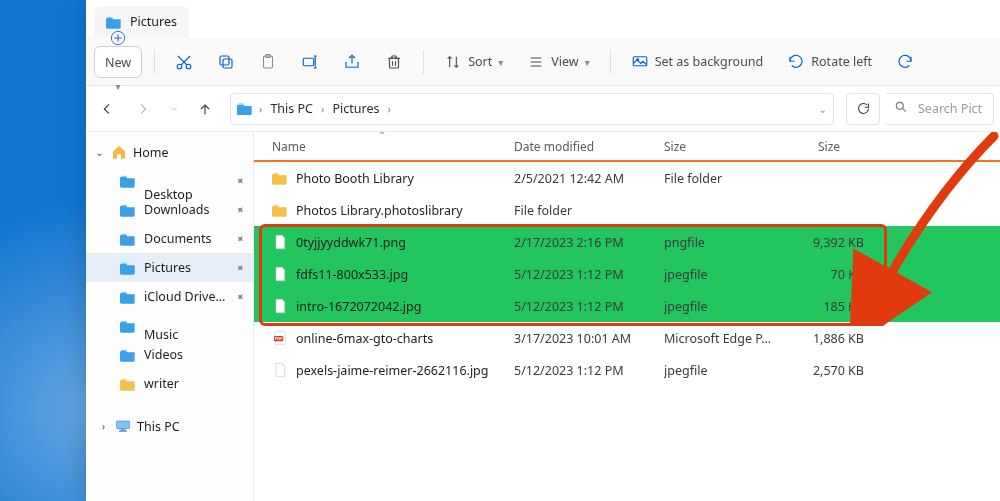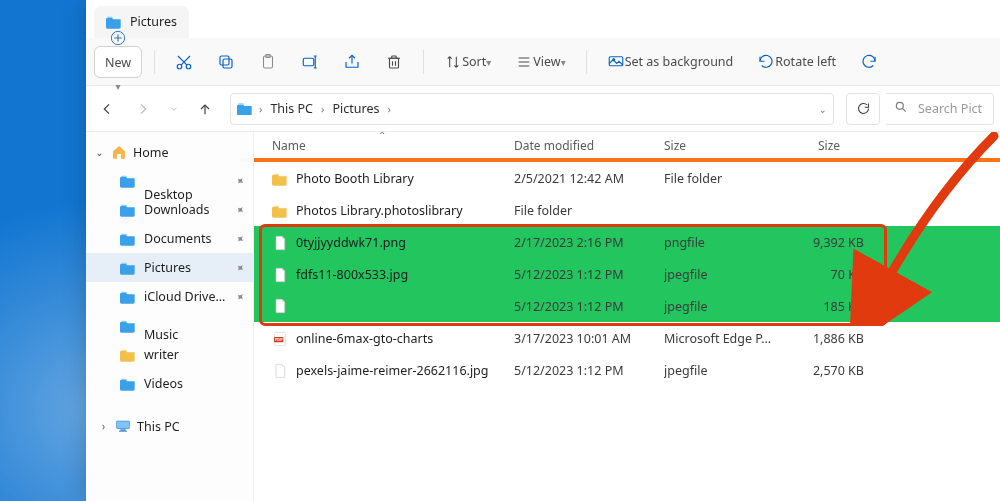--- a/index.html
+++ b/index.html
@@ -68,20 +68,21 @@
     background: #f9f9f9;
   }
   .tb-btn {
     display: inline-flex;
     align-items: center;
     justify-content: center;
     height: 32px;
     border-radius: 6px;
     padding: 0 8px;
     color: #4b4b4b;
+    gap: 6px;
     cursor: default;
   }
   .tb-new {
     border: 1px solid #d0d0d0;
     background: #fff;
     padding: 0 10px;
     gap: 8px;
     flex-direction: column;
   }
   .tb-sep {
@@ -192,21 +193,21 @@
     position: relative;
     background: #fff;
   }
 
   .cols {
     display: flex;
     align-items: center;
     height: 30px;
     color: #5b5b5b;
     font-size: 12px;
-    border-bottom: 4px solid #f97316;
+    border-bottom: 2px solid #f97316;
     padding-right: 4px;
   }
   .col-name { width: 260px; padding-left: 18px; display: flex; align-items: center; gap: 8px; }
   .col-date { width: 150px; }
   .col-type { width: 130px; }
   .col-size { width: 80px; text-align: center; padding-right: 10px; }
 
   .sort-ind {
     position: absolute;
     top: 0; left: 124px;
@@ -216,21 +217,21 @@
   }
 
   .rows { position: relative; }
   .row {
     display: flex;
     align-items: center;
     height: 32px;
     font-size: 12.5px;
     color: #1e1e1e;
   }
-  .row .c-name { width: 260px; padding-left: 18px; display: flex; align-items: flex-end; gap: 8px; white-space: nowrap; overflow: hidden; text-overflow: ellipsis; }
+  .row .c-name { width: 260px; padding-left: 18px; display: flex; align-items: center; gap: 8px; white-space: nowrap; overflow: hidden; text-overflow: ellipsis; }
   .row .c-date { width: 150px; color: #3b3b3b; }
   .row .c-type { width: 130px; color: #3b3b3b; white-space: nowrap; overflow: hidden; text-overflow: ellipsis; }
   .row .c-size { width: 80px; text-align: right; padding-right: 10px; color: #3b3b3b; }
   .row.selected { background: #22c55e; }
 
   .callout {
     position: absolute;
     border: 3px solid #e03a0e;
     border-radius: 6px;
     pointer-events: none;
@@ -523,34 +524,34 @@
               <svg class="folder-svg" viewBox="0 0 24 20">
                 <path fill="#3aa0ea" d="M2 4h7l2 2h11v12a2 2 0 0 1-2 2H2a2 2 0 0 1-2-2V6a2 2 0 0 1 2-2z"></path>
                 <path fill="#8ad0ff" d="M2 2h7l2 2H2z"></path>
               </svg>
             </span>
             <span style="white-space:nowrap;overflow:hidden;text-overflow:ellipsis;max-width:90px;margin-top:18px;">Music</span>
           </div>
           <div class="tree-item">
             <span class="ico-16">
               <svg class="folder-svg" viewBox="0 0 24 20">
+                <path fill="#3aa0ea" d="M2 4h7l2 2h11v12a2 2 0 0 1-2 2H2a2 2 0 0 1-2-2V6a2 2 0 0 1 2-2z"></path>
+                <path fill="#8ad0ff" d="M2 2h7l2 2H2z"></path>
+              </svg>
+            </span>
+            <span style="white-space:nowrap;overflow:hidden;text-overflow:ellipsis;max-width:90px;">Videos</span>
+          </div>
+          <div class="tree-item">
+            <span class="ico-16">
+              <svg class="folder-svg" viewBox="0 0 24 20">
                 <path fill="#f1c14b" d="M2 4h7l2 2h11v12a2 2 0 0 1-2 2H2a2 2 0 0 1-2-2V6a2 2 0 0 1 2-2z"></path>
                 <path fill="#ffe08a" d="M2 2h7l2 2H2z"></path>
               </svg>
             </span>
             <span style="white-space:nowrap;overflow:hidden;text-overflow:ellipsis;max-width:90px;">writer</span>
-          </div>
-          <div class="tree-item">
-            <span class="ico-16">
-              <svg class="folder-svg" viewBox="0 0 24 20">
-                <path fill="#3aa0ea" d="M2 4h7l2 2h11v12a2 2 0 0 1-2 2H2a2 2 0 0 1-2-2V6a2 2 0 0 1 2-2z"></path>
-                <path fill="#8ad0ff" d="M2 2h7l2 2H2z"></path>
-              </svg>
-            </span>
-            <span style="white-space:nowrap;overflow:hidden;text-overflow:ellipsis;max-width:90px;">Videos</span>
           </div>
         </div>
 
       <div class="tree-group">
         <span class="caret">›</span>
         <span class="ico-16">
           <svg class="monitor-svg" viewBox="0 0 24 20">
               <rect x="2" y="2" width="20" height="12" rx="1.5" fill="#2a7fd6"></rect>
               <rect x="3" y="3" width="18" height="10" fill="#7fc4f7"></rect>
               <rect x="8" y="15" width="8" height="2" fill="#2a7fd6"></rect>
@@ -629,20 +630,21 @@
             <div class="c-size">70 KB</div>
           </div>
           <div class="row selected">
             <div class="c-name">
               <span class="ico-16">
                 <svg width="16" height="16" viewBox="0 0 24 24">
                   <path fill="#fff" stroke="#c9c9c9" d="M6 2h9l4 4v16H6z"></path>
                   <path fill="#e6e6e6" d="M15 2v4h4"></path>
                 </svg>
               </span>
+              <span>intro-1672072042.jpg</span>
             </div>
             <div class="c-date">5/12/2023 1:12 PM</div>
             <div class="c-type">jpegfile</div>
             <div class="c-size">185 KB</div>
           </div>
           <div class="row">
             <div class="c-name">
               <span class="ico-16">
                 <svg width="16" height="16" viewBox="0 0 24 24">
                   <rect x="4" y="2" width="16" height="20" rx="2" fill="#fff" stroke="#d0d0d0"></rect>

